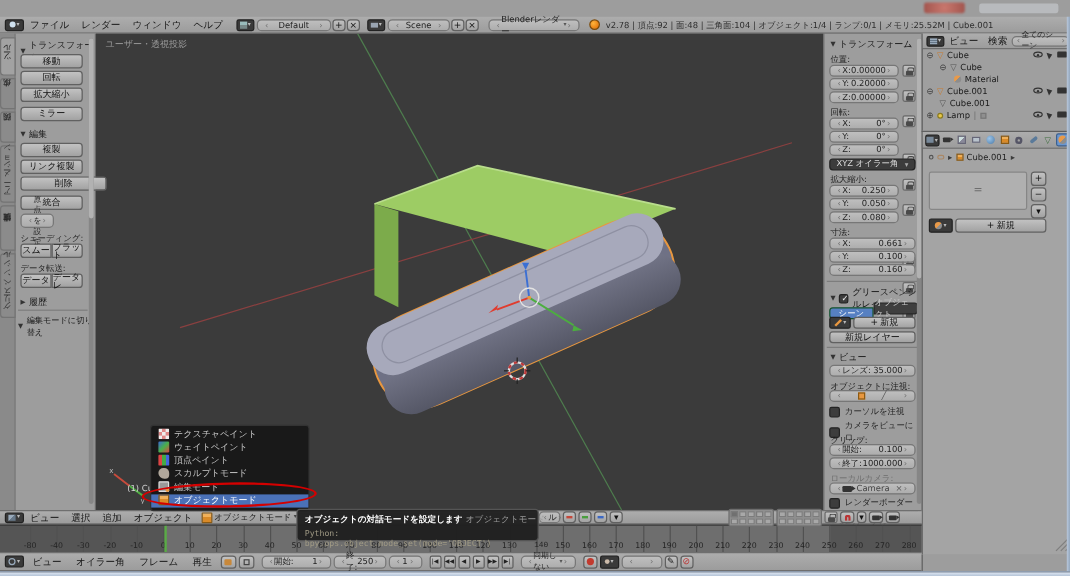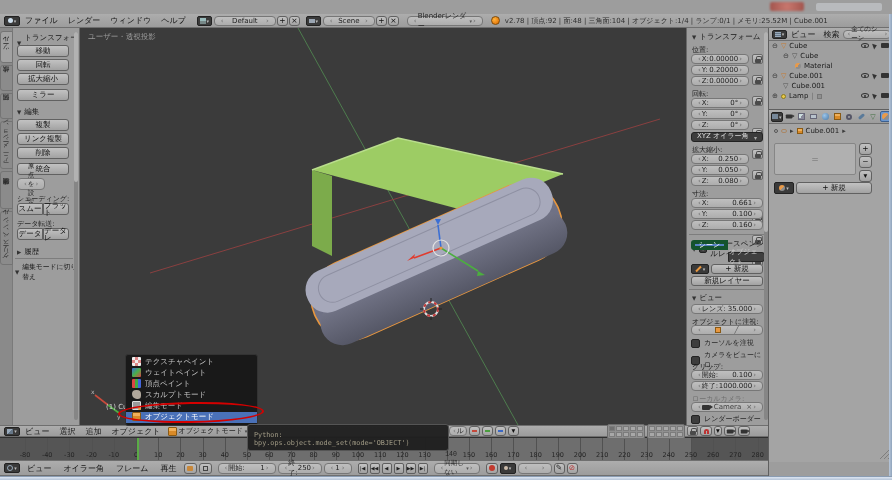--- a/index.html
+++ b/index.html
@@ -174,21 +174,21 @@
       </div>
     <div class="a btn" style="left:17px;top:17px;width:52px;height:12px">移動</div>
     <div class="a btn" style="left:17px;top:31px;width:52px;height:12px">回転</div>
     <div class="a btn" style="left:17px;top:45px;width:52px;height:12px">拡大縮小</div>
     <div class="a btn" style="left:17px;top:61px;width:52px;height:12px">ミラー</div>
     <div class="a ph" style="left:17px;top:79px">
         <span>編集</span>
       </div>
     <div class="a btn" style="left:17px;top:91px;width:52px;height:12px">複製</div>
     <div class="a btn" style="left:17px;top:105px;width:52px;height:12px">リンク複製</div>
-    <div class="a btn" style="left:17px;top:119px;width:52px;height:12px">削除</div>
+    <div class="a btn" style="left:17px;top:119px;width:72px;height:12px">削除</div>
     <div class="a btn" style="left:17px;top:135px;width:52px;height:12px">統合</div>
     <div class="a nf" style="left:17px;top:150px;width:28px;height:12px">
         <span style="font-size:6.5px">原点を設定</span>
       </div>
     <div class="a" style="left:17px;top:166px;font-size:7px;color:#222">シェーディング:</div>
     <div class="a btn" style="left:17px;top:175px;width:26px;height:12px;border-radius:3px 0 0 3px">スムー</div>
     <div class="a btn" style="left:43px;top:175px;width:26px;height:12px;border-radius:0 3px 3px 0">フラット</div>
     <div class="a" style="left:17px;top:191px;font-size:7px;color:#222">データ転送:</div>
     <div class="a btn" style="left:17px;top:200px;width:26px;height:12px;border-radius:3px 0 0 3px">データ</div>
     <div class="a btn" style="left:43px;top:200px;width:26px;height:12px;border-radius:0 3px 3px 0">データレ</div>
@@ -270,21 +270,21 @@
       </div>
     <div class="a nf" style="left:4px;top:192px;width:72px;height:10px">
         <span class="lab">Z:</span>
         <span>0.160</span>
       </div>
     <div class="a" style="left:2px;top:206px;width:76px;border-top:1px solid #7d7d7d"></div>
     <div class="a ph" style="left:5px;top:211px">
         <span class="cb ck" style="width:8px;height:8px"></span>
         <span>グリースペンシルレイ</span>
       </div>
-    <div class="a" style="left:4px;top:212px;width:37px;height:10px;background:#5680c2;border:4px solid #14532d;border-radius:3px 0 0 3px;color:#fff;display:flex;align-items:center;justify-content:center">シーン</div>
+    <div class="a" style="left:4px;top:228px;width:37px;height:10px;background:#5680c2;border:1px solid #14532d;border-radius:3px 0 0 3px;color:#fff;display:flex;align-items:center;justify-content:center">シーン</div>
     <div class="a" style="left:41px;top:224px;width:37px;height:10px;background:#3f3f3f;border:1px solid #262626;border-radius:0 3px 3px 0;color:#ccc;display:flex;align-items:center;justify-content:center">オブジェクト</div>
     <div class="a edbtn" style="left:4px;top:236px;width:18px;height:10px">
         <span style="width:7px;height:2px;background:#e8973f;transform:rotate(-45deg)"></span>
       </div>
     <div class="a btn" style="left:24px;top:236px;width:52px;height:10px">+ <span style="margin-left:2px">新規</span></div>
     <div class="a btn" style="left:4px;top:248px;width:72px;height:10px">新規レイヤー</div>
     <div class="a" style="left:2px;top:261px;width:76px;border-top:1px solid #7d7d7d"></div>
     <div class="a ph" style="left:5px;top:265px">
         <span>ビュー</span>
       </div>
@@ -427,20 +427,21 @@
         <span>編集モード</span>
       </div>
     <div class="mitem act">
         <span class="mi mi6"></span>
         <span>オブジェクトモード</span>
       </div>
   </div>
   <div class="a" style="left:118px;top:402px;width:146px;height:21px;border:2px solid #d40000;border-radius:50%;z-index:55;transform:rotate(-1deg)"></div>
 
   <div class="a" style="left:247px;top:424px;width:202px;height:27px;background:rgba(32,32,32,.97);border:1px solid #555;border-radius:3px;padding:3px 6px;z-index:60">
+    <div style="white-space:nowrap"><span style="color:#fff;font-size:7.2px;font-weight:bold">オブジェクトの対話モードを設定します</span> <span style="color:#9a9a9a;font-size:7.2px">オブジェクトモード</span></div>
     <div style="color:#a09a85;font-size:6.8px;font-family:'DejaVu Sans Mono',monospace;margin-top:3px">Python: bpy.ops.object.mode_set(mode='OBJECT')</div>
   </div>
 
   <div class="a" style="left:768px;top:28px;width:124px;height:81px;background:#9f9f9f;border-left:1px solid #5f5f5f">
     <div class="hdr flex" style="height:13px">
       <span class="edbtn" style="width:15px;height:9px;margin-left:3px">
           <span style="width:6px;height:5px;background:repeating-linear-gradient(#9ab 0 1px,#678 1px 2px)"></span>
         </span>
       <span class="menu" style="padding:0 4px">ビュー</span>
       <span class="menu" style="padding:0 4px">検索</span>

